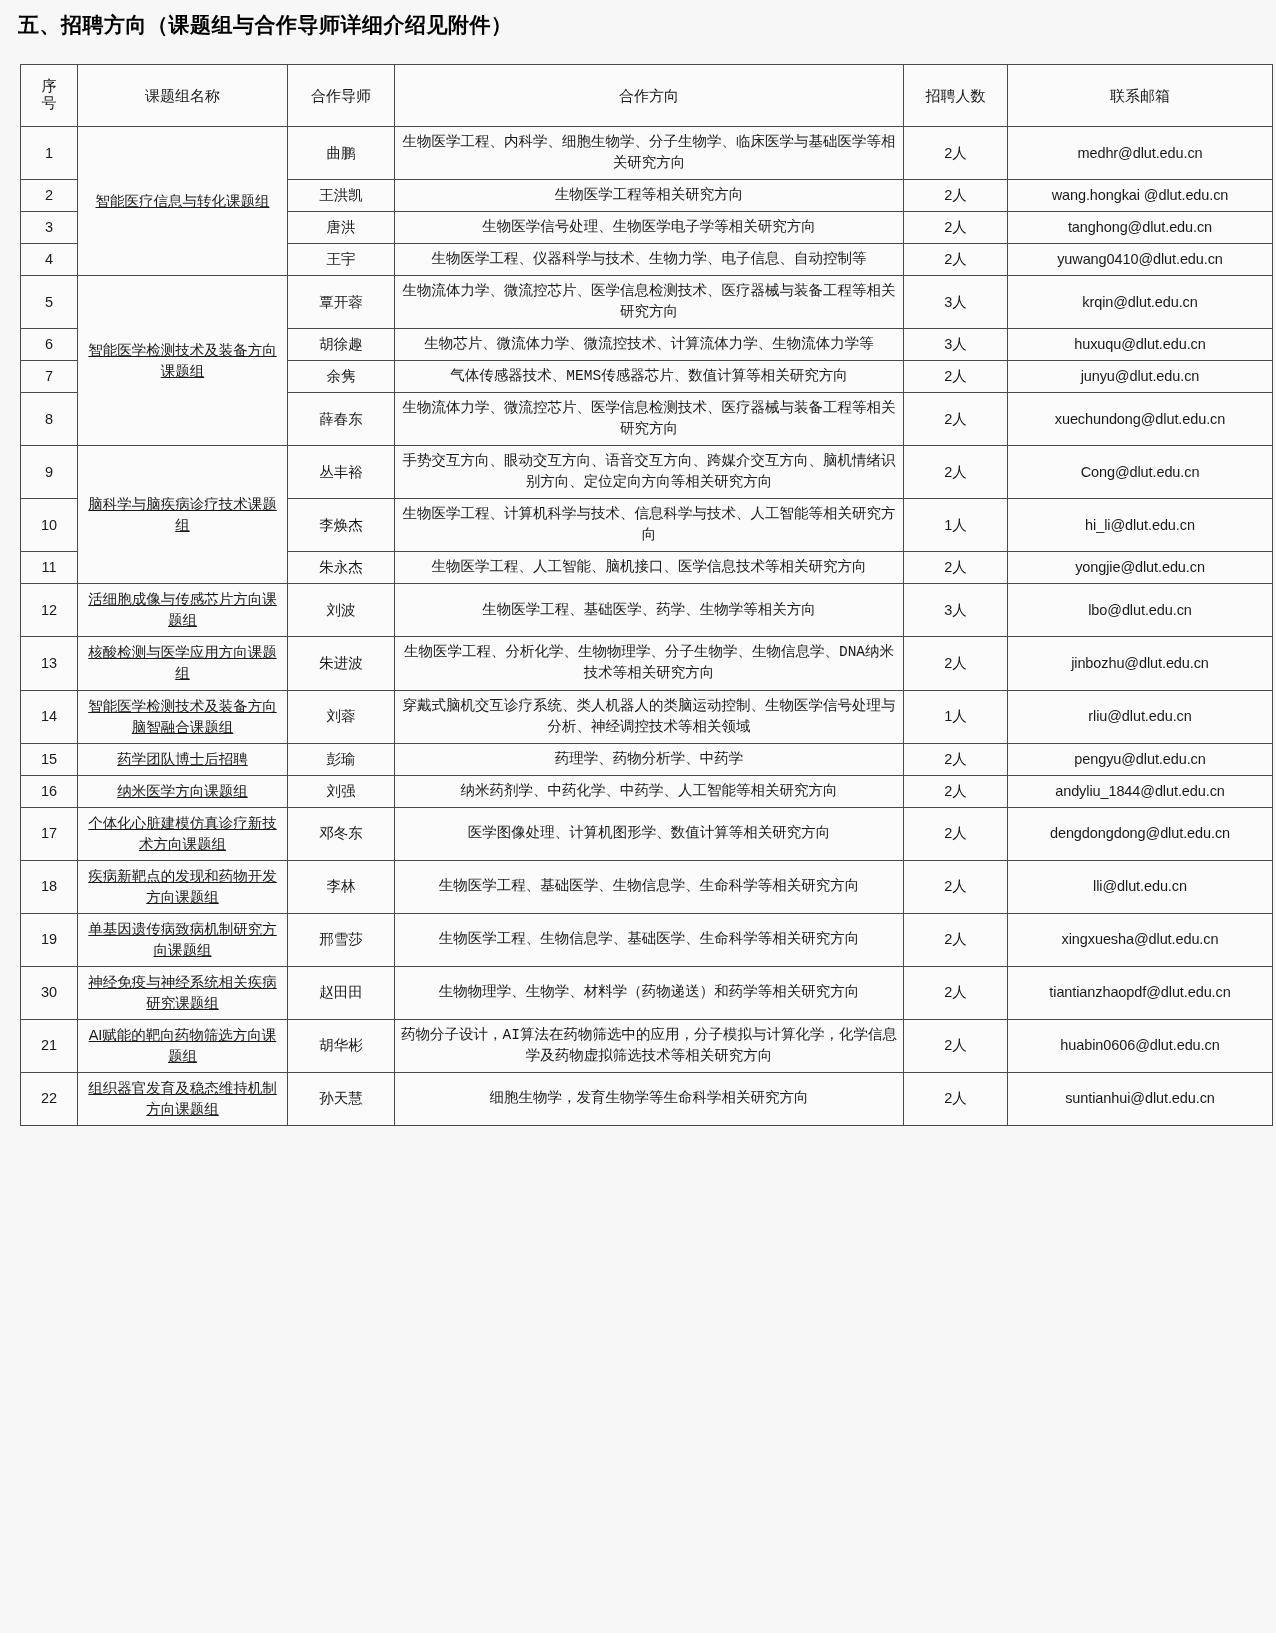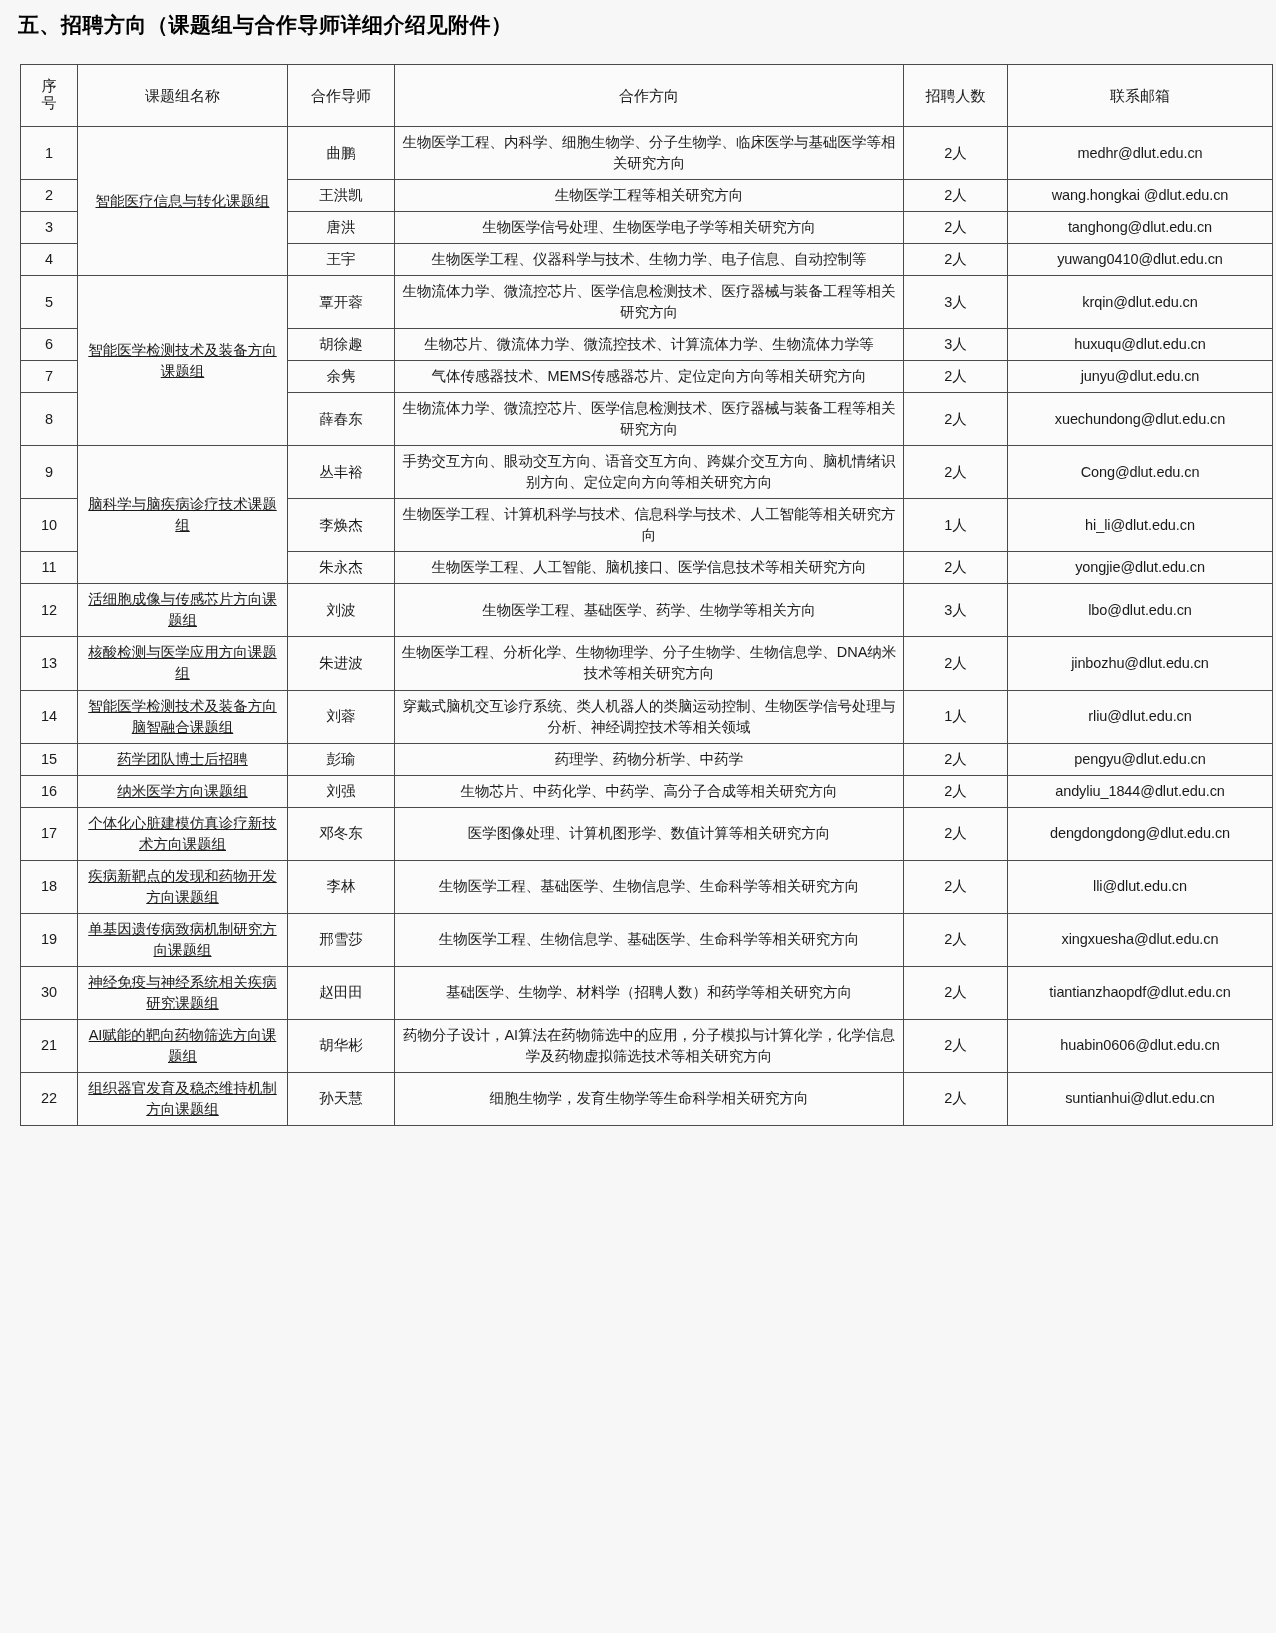--- a/index.html
+++ b/index.html
@@ -64,21 +64,21 @@
 
   .vert-head {
     display: inline-block;
     line-height: 1.15;
   }
   .vert-head span { display: block; }
 
   td.idx   { font-size: 15px; }
   td.group { font-size: 14.5px; text-decoration: underline; }
   td.tutor { font-size: 15px; }
-  td.dir   { font-size: 14.5px; text-align: center; padding-left: 10px; padding-right: 10px; }
+  td.dir   { font-size: 14.5px; text-align: center; padding-left: 10px; padding-right: 10px; font-family: Liberation Mono, monospace; }
   td.count { font-size: 15px; }
   td.mail  { font-size: 15px; letter-spacing: -0.1px; }
 </style>
 </head>
 <body>
 
 <div class="page">
 
   <h2 class="section-title">五、招聘方向（课题组与合作导师详细介绍见附件）</h2>
 
@@ -148,21 +148,21 @@
           <tr>
             <td class="idx">6</td>
             <td class="tutor">胡徐趣</td>
             <td class="dir">生物芯片、微流体力学、微流控技术、计算流体力学、生物流体力学等</td>
             <td class="count">3人</td>
             <td class="mail">huxuqu@dlut.edu.cn</td>
           </tr>
           <tr>
             <td class="idx">7</td>
             <td class="tutor">余隽</td>
-            <td class="dir">气体传感器技术、MEMS传感器芯片、定位定向方向等相关研究方向</td>
+            <td class="dir">气体传感器技术、MEMS传感器芯片、数值计算等相关研究方向</td>
             <td class="count">2人</td>
             <td class="mail">junyu@dlut.edu.cn</td>
           </tr>
           <tr>
             <td class="idx">8</td>
             <td class="tutor">薛春东</td>
             <td class="dir">生物流体力学、微流控芯片、医学信息检测技术、医疗器械与装备工程等相关研究方向</td>
             <td class="count">2人</td>
             <td class="mail">xuechundong@dlut.edu.cn</td>
           </tr>
@@ -217,21 +217,21 @@
             <td class="group">药学团队博士后招聘</td>
             <td class="tutor">彭瑜</td>
             <td class="dir">药理学、药物分析学、中药学</td>
             <td class="count">2人</td>
             <td class="mail">pengyu@dlut.edu.cn</td>
           </tr>
           <tr>
             <td class="idx">16</td>
             <td class="group">纳米医学方向课题组</td>
             <td class="tutor">刘强</td>
-            <td class="dir">生物芯片、中药化学、中药学、高分子合成等相关研究方向</td>
+            <td class="dir">纳米药剂学、中药化学、中药学、人工智能等相关研究方向</td>
             <td class="count">2人</td>
             <td class="mail">andyliu_1844@dlut.edu.cn</td>
           </tr>
           <tr>
             <td class="idx">17</td>
             <td class="group">个体化心脏建模仿真诊疗新技术方向课题组</td>
             <td class="tutor">邓冬东</td>
             <td class="dir">医学图像处理、计算机图形学、数值计算等相关研究方向</td>
             <td class="count">2人</td>
             <td class="mail">dengdongdong@dlut.edu.cn</td>
@@ -249,21 +249,21 @@
             <td class="group">单基因遗传病致病机制研究方向课题组</td>
             <td class="tutor">邢雪莎</td>
             <td class="dir">生物医学工程、生物信息学、基础医学、生命科学等相关研究方向</td>
             <td class="count">2人</td>
             <td class="mail">xingxuesha@dlut.edu.cn</td>
           </tr>
           <tr>
             <td class="idx">30</td>
             <td class="group">神经免疫与神经系统相关疾病研究课题组</td>
             <td class="tutor">赵田田</td>
-            <td class="dir">基础医学、生物学、材料学（招聘人数）和药学等相关研究方向</td>
+            <td class="dir">生物物理学、生物学、材料学（药物递送）和药学等相关研究方向</td>
             <td class="count">2人</td>
             <td class="mail">tiantianzhaopdf@dlut.edu.cn</td>
           </tr>
           <tr>
             <td class="idx">21</td>
             <td class="group">AI赋能的靶向药物筛选方向课题组</td>
             <td class="tutor">胡华彬</td>
             <td class="dir">药物分子设计，AI算法在药物筛选中的应用，分子模拟与计算化学，化学信息学及药物虚拟筛选技术等相关研究方向</td>
             <td class="count">2人</td>
             <td class="mail">huabin0606@dlut.edu.cn</td>

